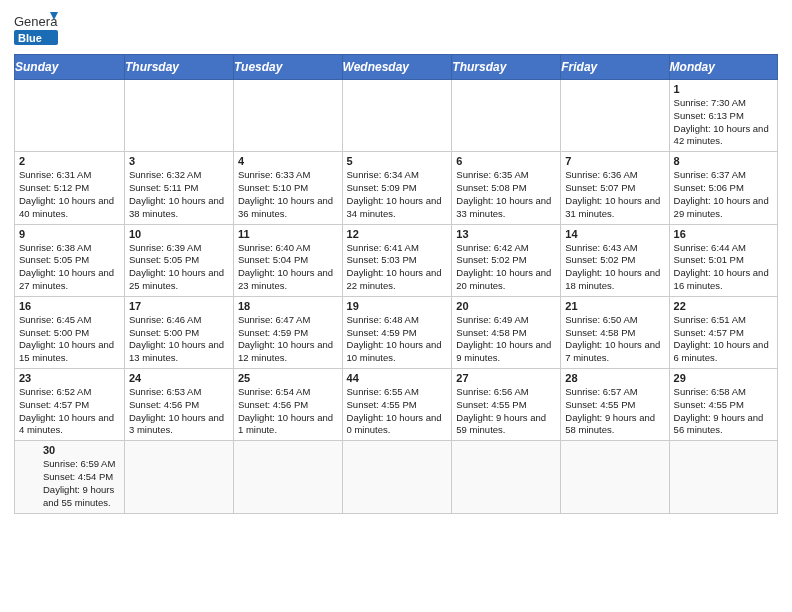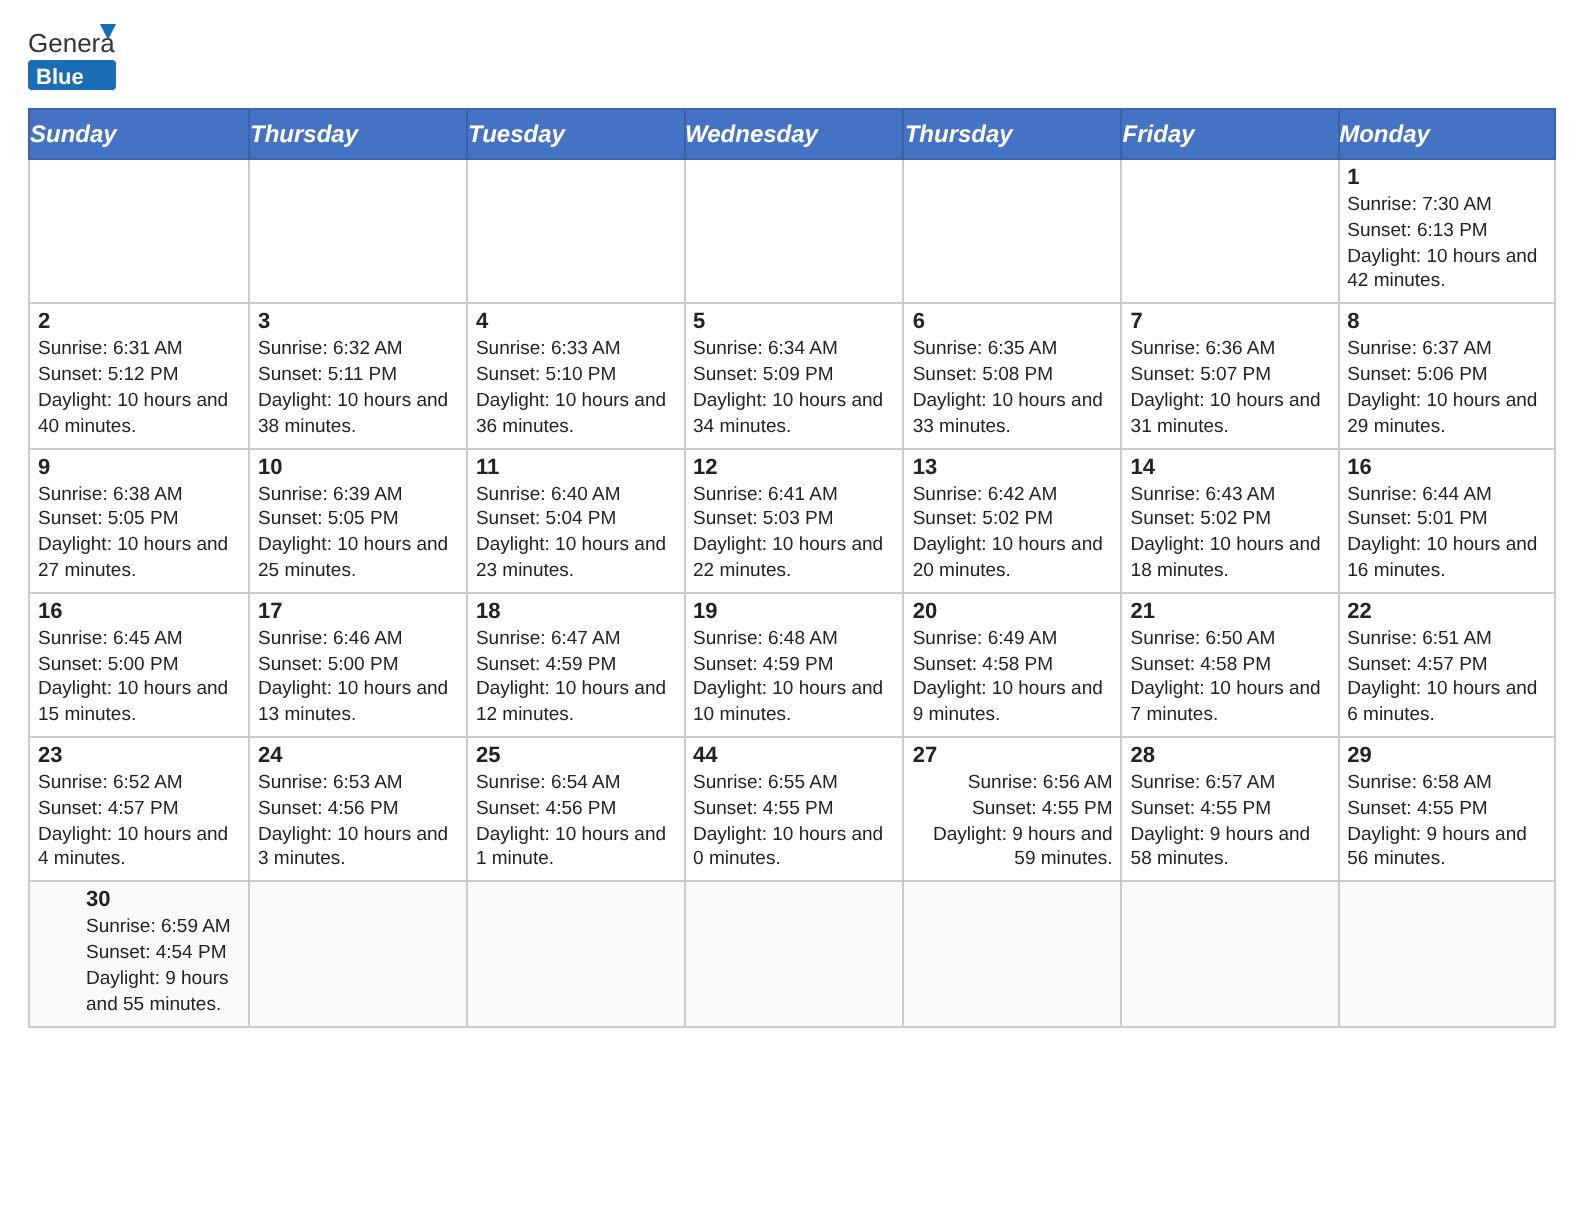--- a/index.html
+++ b/index.html
@@ -282,21 +282,21 @@
 Daylight: 10 hours and 1 minute.</div>
           </td>
           <td>
             <span class="day-num">44</span>
             <div class="day-info" style="white-space: pre-line;">Sunrise: 6:55 AM
 Sunset: 4:55 PM
 Daylight: 10 hours and 0 minutes.</div>
           </td>
           <td>
             <span class="day-num">27</span>
-            <div class="day-info" style="white-space: pre-line; text-align: right;">Sunrise: 6:56 AM
+            <div class="day-info" style="white-space: pre-line;">Sunrise: 6:56 AM
 Sunset: 4:55 PM
 Daylight: 9 hours and 59 minutes.</div>
           </td>
           <td>
             <span class="day-num">28</span>
             <div class="day-info" style="white-space: pre-line;">Sunrise: 6:57 AM
 Sunset: 4:55 PM
 Daylight: 9 hours and 58 minutes.</div>
           </td>
           <td>

